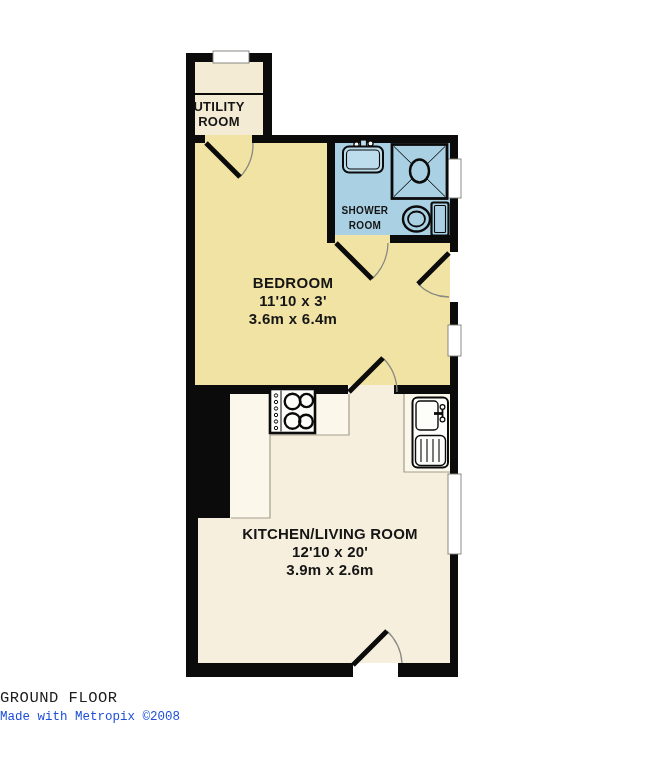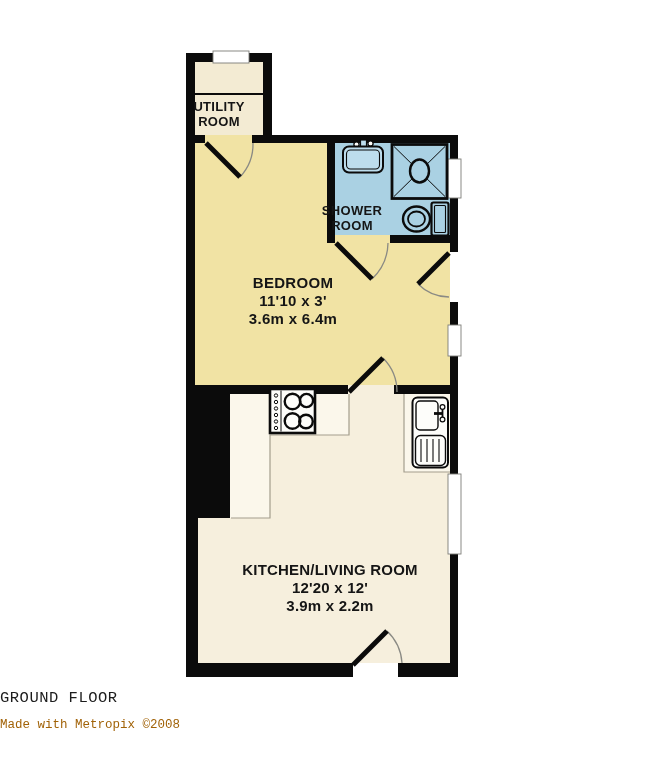--- a/index.html
+++ b/index.html
@@ -3,26 +3,26 @@
 <meta charset="utf-8">
 <title>Floor plan</title>
 <style>
   html,body{margin:0;padding:0;background:#ffffff;}
   body{width:645px;height:767px;position:relative;overflow:hidden;
        font-family:"Liberation Sans", sans-serif;}
   .stage{position:absolute;left:0;top:0;width:645px;height:767px;}
   svg{position:absolute;left:0;top:0;}
   .room-label{position:absolute;text-align:center;font-weight:bold;color:#151515;}
   .lbl-utility{left:186px;top:99px;width:66px;font-size:13px;line-height:15px;letter-spacing:.3px;}
-  .lbl-shower{left:302px;top:203px;width:100px;font-size:13px;line-height:15px;letter-spacing:.3px;}
+  .lbl-shower{left:315px;top:203px;width:100px;font-size:10px;line-height:15px;letter-spacing:.3px;}
   .lbl-bedroom{left:188px;top:274px;width:210px;font-size:15px;line-height:18px;letter-spacing:.3px;}
-  .lbl-kitchen{left:210px;top:561px;width:240px;font-size:15px;line-height:18px;letter-spacing:.2px;}
+  .lbl-kitchen{left:210px;top:525px;width:240px;font-size:15px;line-height:18px;letter-spacing:.2px;}
   .footer{position:absolute;left:0;top:689px;width:645px;text-align:left;font-family:Liberation Mono, monospace;}
   .footer .floor-title{font-size:15.5px;color:#1c1c1c;letter-spacing:.5px;line-height:19px;}
-  .footer .credit{font-size:12.5px;color:#a16207;line-height:17px;margin-top:9px;}
+  .footer .credit{font-size:12.5px;color:#1d4ed8;line-height:17px;margin-top:1px;}
 </style>
 </head>
 <body>
 
 <div class="stage">
 
   <svg width="645" height="767" viewBox="0 0 645 767">
 
     <rect x="195" y="62" width="68" height="73" fill="#f3ebd3"></rect>
     <rect x="195" y="143" width="255" height="247" fill="#f1e3a4"></rect>
@@ -149,22 +149,22 @@
   </div>
 
   <div class="room-label lbl-bedroom">
     <div>BEDROOM</div>
     <div>11'10 x 3'</div>
     <div>3.6m x 6.4m</div>
   </div>
 
   <div class="room-label lbl-kitchen">
     <div>KITCHEN/LIVING ROOM</div>
-    <div>12'20 x 12'</div>
-    <div>3.9m x 2.2m</div>
+    <div>12'10 x 20'</div>
+    <div>3.9m x 2.6m</div>
   </div>
 
   <div class="footer">
     <div class="floor-title">GROUND FLOOR</div>
     <div class="credit">Made with Metropix ©2008</div>
   </div>
 
 </div>
 
 </body></html>

